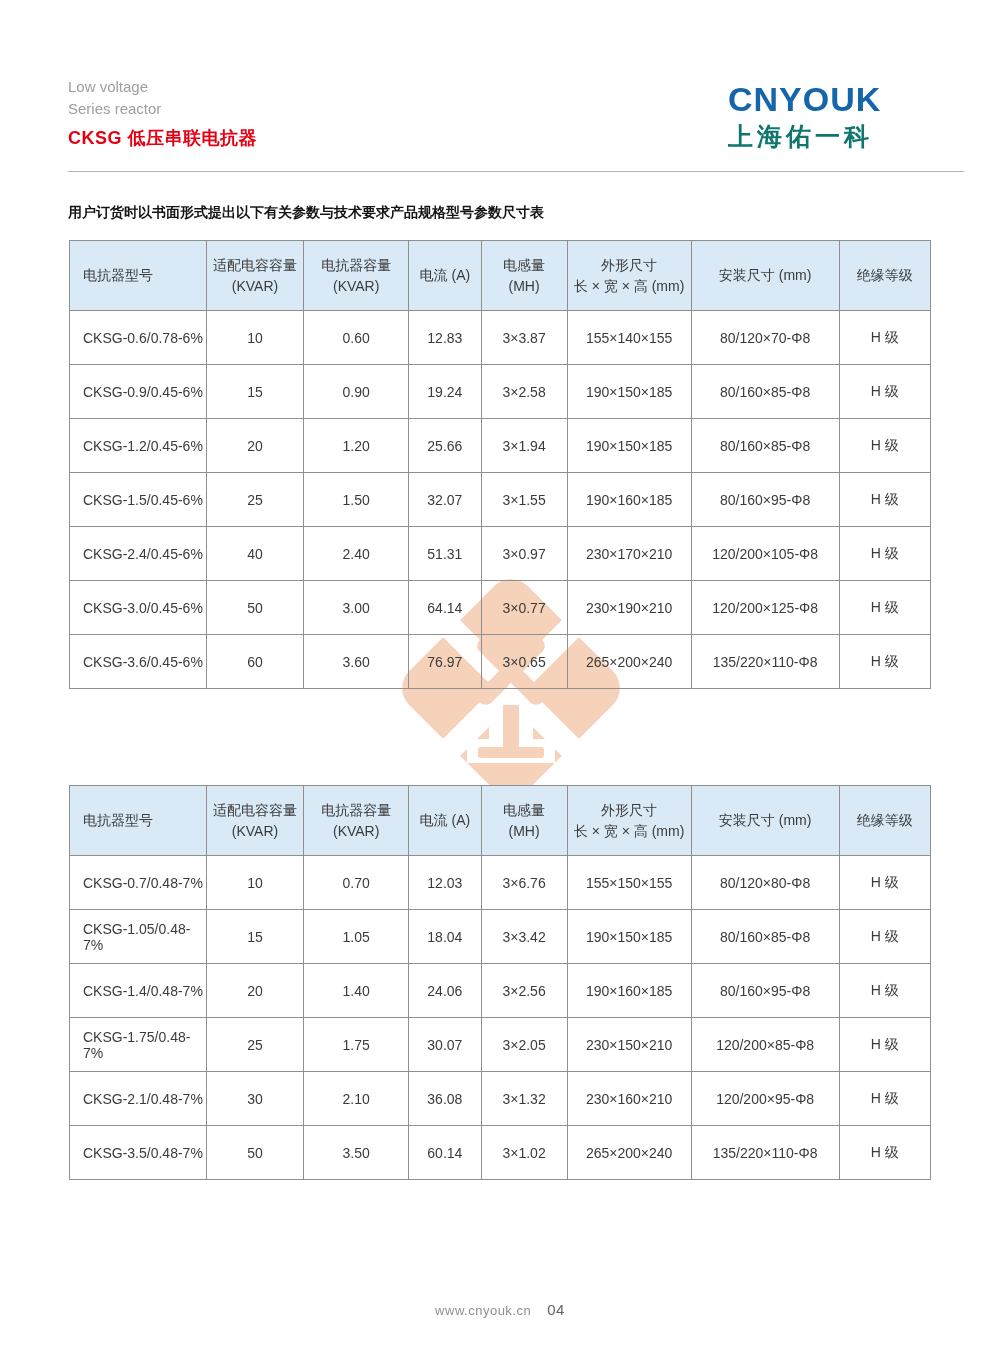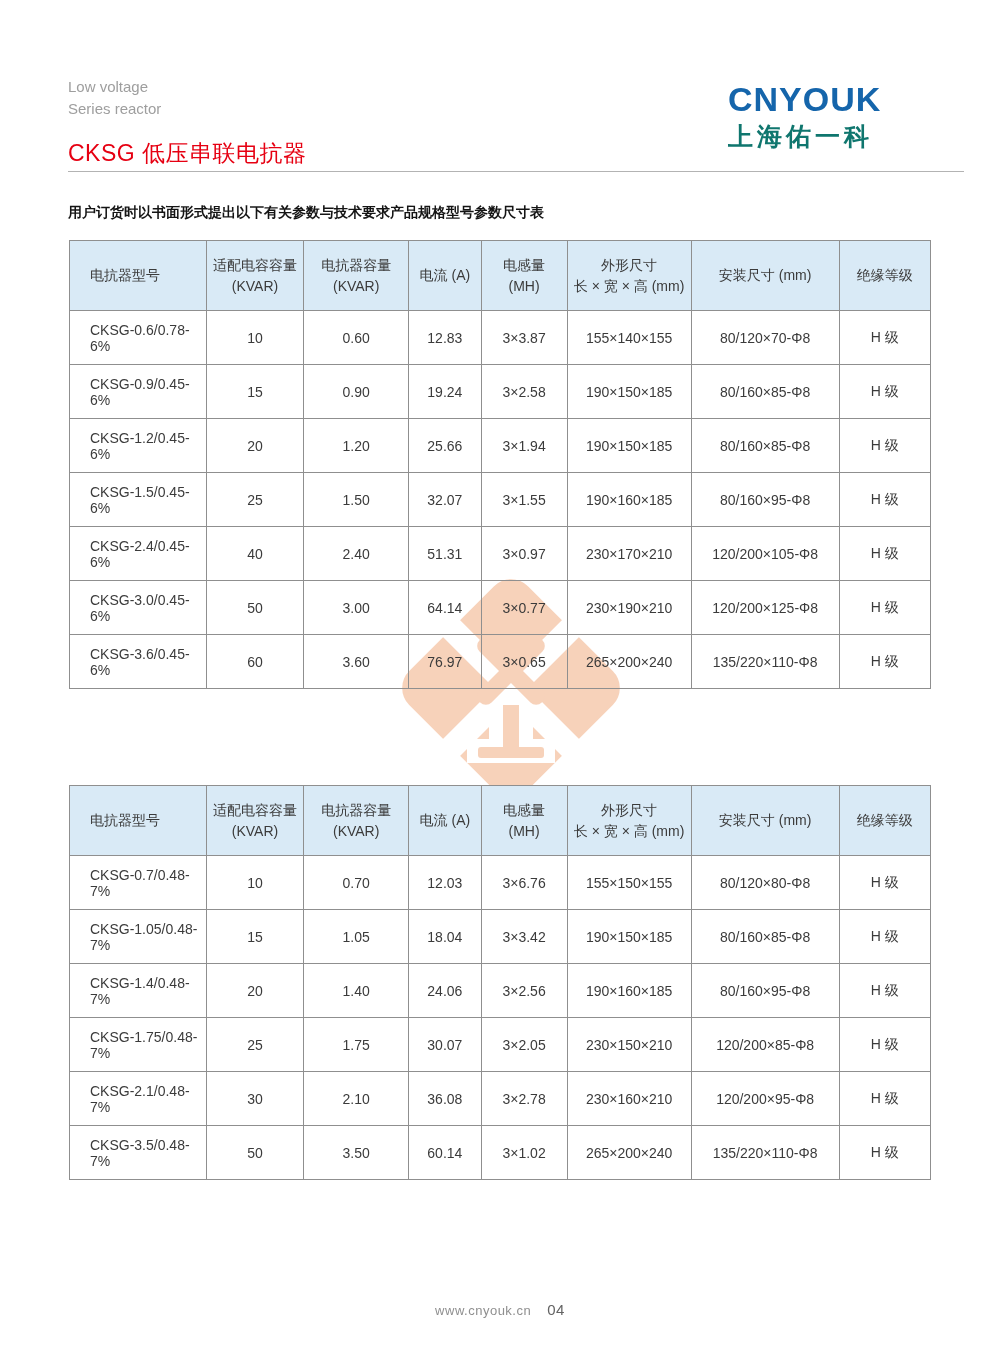--- a/index.html
+++ b/index.html
@@ -5,37 +5,37 @@
   html,body{margin:0;padding:0;}
   body{
     width:1000px;height:1366px;background:#ffffff;position:relative;overflow:hidden;
     font-family:"Liberation Sans","DejaVu Sans",sans-serif;
     -webkit-font-smoothing:antialiased;
   }
   .page{position:absolute;inset:0;}
 
   
   .eyebrow{position:absolute;left:68px;top:76px;font-size:15px;line-height:22px;color:#9e9e9e;}
-  .doc-title{position:absolute;left:68px;top:138px;font-size:23px;font-weight:normal;color:#e60012;letter-spacing:.5px;}
+  .doc-title{position:absolute;left:68px;top:126px;font-size:18px;font-weight:bold;color:#e60012;letter-spacing:.5px;}
   .logo{position:absolute;left:728px;top:80px;width:204px;text-align:left;}
   .logo-brand{font-size:34px;font-weight:800;color:#1565ab;line-height:38px;letter-spacing:1px;}
   .logo-cn{font-size:25px;font-weight:bold;color:#0f766e;letter-spacing:4px;line-height:36px;white-space:nowrap;}
   .rule{position:absolute;left:68px;top:171px;width:896px;height:0;border-top:1px solid #b3b3b3;}
 
   .intro{position:absolute;left:68px;top:204px;font-size:14px;font-weight:bold;color:#141414;}
 
   
   .tbl{position:absolute;left:69px;width:862px;z-index:2;}
   .tbl-1{top:240px;}
   .tbl-2{top:785px;}
   table{width:100%;border-collapse:collapse;table-layout:fixed;}
   th,td{border:1px solid #8f8f8f;text-align:center;font-size:14px;color:#3b3b3b;font-weight:normal;padding:0;}
   th{background:#d9eaf6;height:69px;line-height:21px;}
   td{height:53px;background:transparent;}
-  th:first-child,td:first-child{text-align:left;padding-left:20px;}
+  th:first-child,td:first-child{text-align:left;padding-left:13px;}
 
   
   .watermark{position:absolute;left:390px;top:567px;z-index:1;}
 
   
   .footer{position:absolute;top:1301px;left:68px;width:864px;text-align:center;font-size:13px;color:#8f8f8f;letter-spacing:.5px;}
   .footer .pagenum{color:#636363;font-size:15px;margin-left:16px;}
 </style>
 </head>
 <body>
@@ -240,21 +240,21 @@
             <td>3×2.05</td>
             <td>230×150×210</td>
             <td>120/200×85-Φ8</td>
             <td>H 级</td>
           </tr>
           <tr>
             <td>CKSG-2.1/0.48-7%</td>
             <td>30</td>
             <td>2.10</td>
             <td>36.08</td>
-            <td>3×2.78</td>
+            <td>3×1.32</td>
             <td>230×160×210</td>
             <td>120/200×95-Φ8</td>
             <td>H 级</td>
           </tr>
           <tr>
             <td>CKSG-3.5/0.48-7%</td>
             <td>50</td>
             <td>3.50</td>
             <td>60.14</td>
             <td>3×1.02</td>

